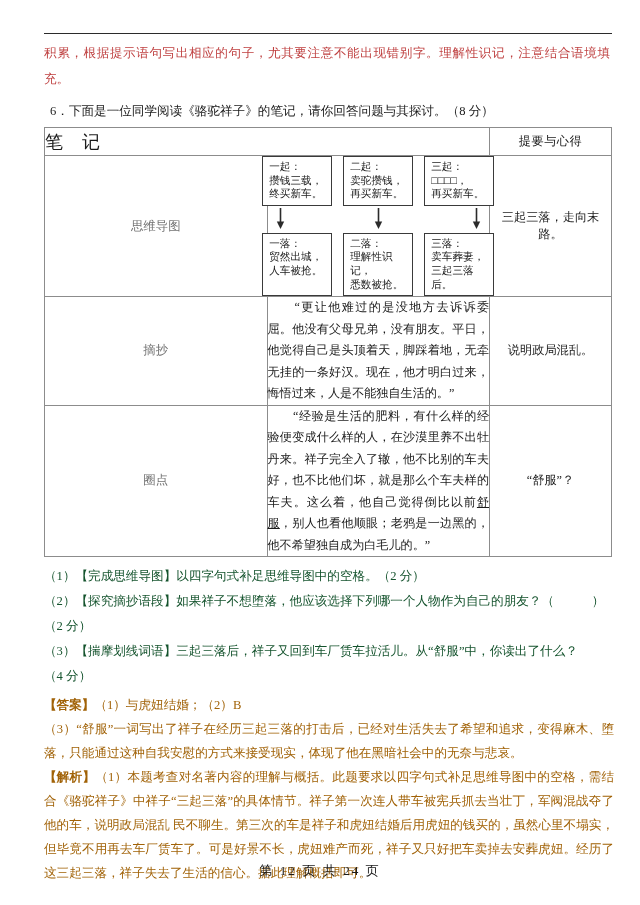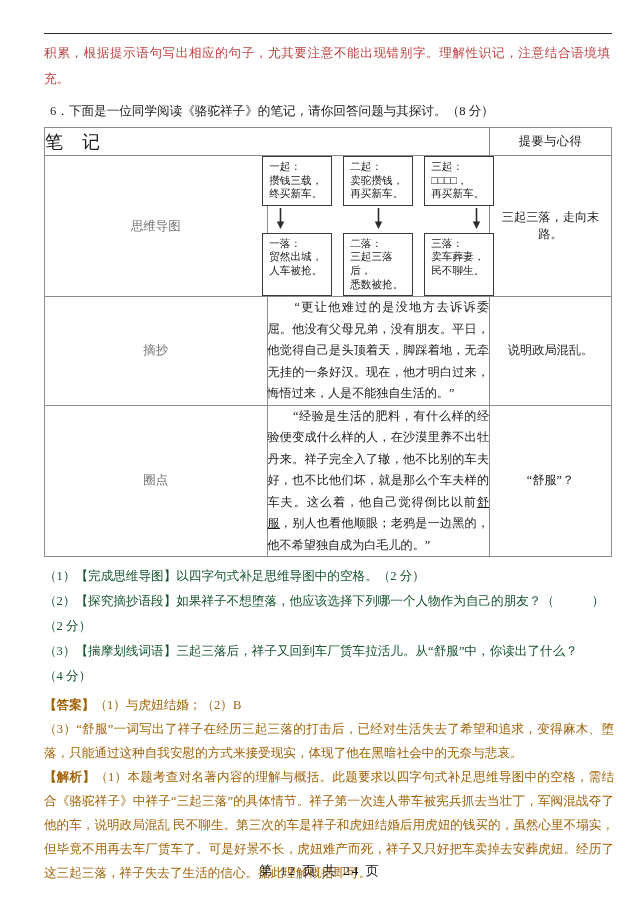--- a/index.html
+++ b/index.html
@@ -226,27 +226,27 @@
             </div>
 
             <div class="mind-row">
               <div class="mind-box">
                 <span class="bt">一落：</span>
                 <span class="bt">贸然出城，</span>
                 <span class="bt">人车被抢。</span>
               </div>
               <div class="mind-box">
                 <span class="bt">二落：</span>
-                <span class="bt">三起三落后，</span>
+                <span class="bt">理解性识记，</span>
                 <span class="bt">悉数被抢。</span>
               </div>
               <div class="mind-box">
                 <span class="bt">三落：</span>
                 <span class="bt">卖车葬妻，</span>
-                <span class="bt">民不聊生。</span>
+                <span class="bt">三起三落后。</span>
               </div>
             </div>
 
           </div>
         </td>
         <td class="sidecell">三起三落，走向末路。</td>
       </tr>
 
       <tr>
         <td class="rowlabel">摘抄</td>

